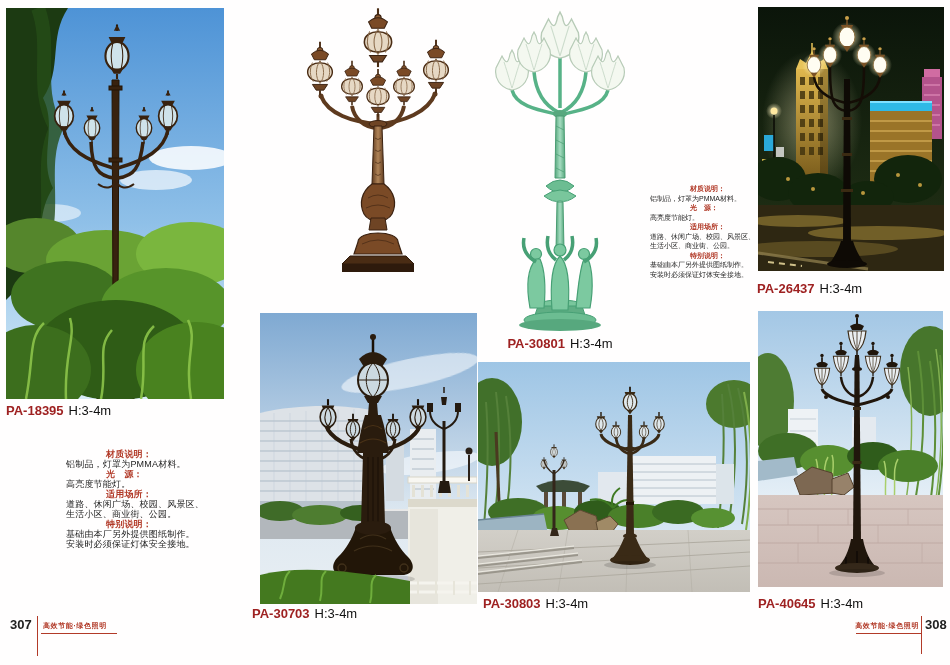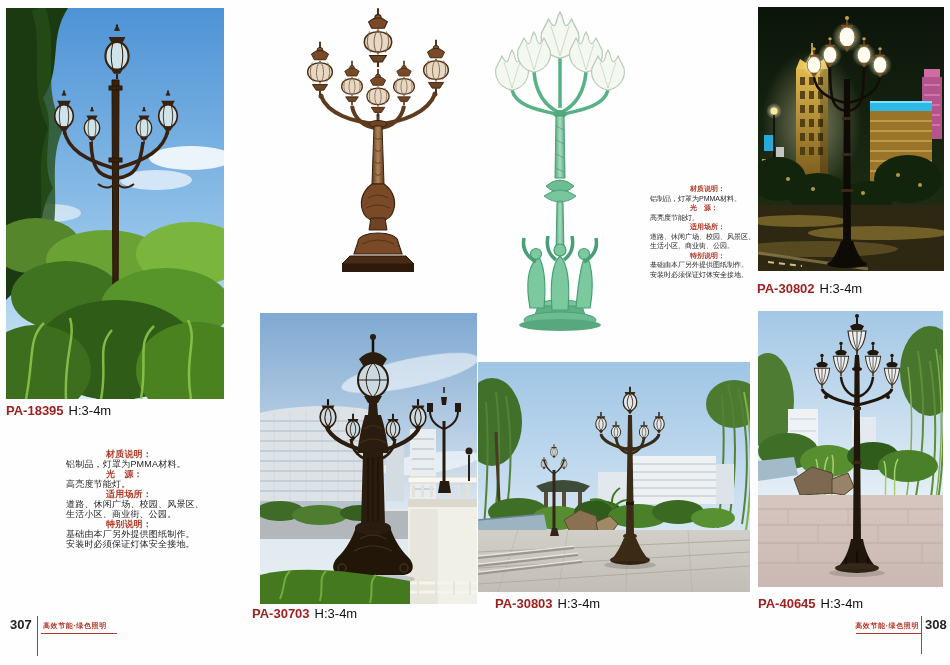--- a/index.html
+++ b/index.html
@@ -190,20 +190,23 @@
         <circle cx="116" cy="244" r="5.5"></circle>
         <path d="M116,249 C112,258 110,276 108,298 L122,298 C126,276 124,258 120,249 Z"></path>
         <path d="M116,252 C126,246 130,238 128,228" fill="none" stroke-width="3.5"></path>
         <circle cx="92" cy="240" r="6"></circle>
         <path d="M92,246 C84,254 82,274 84,300 L100,300 C102,274 100,254 92,246 Z"></path>
         <path d="M88,250 C80,244 78,236 80,226 M96,250 C104,244 106,236 104,226" fill="none" stroke-width="3.5"></path>
       </g>
       <ellipse cx="92" cy="310" rx="36" ry="8" fill="#6cbd92" stroke="#47a075" stroke-width="1"></ellipse>
       <ellipse cx="92" cy="315" rx="41" ry="6" fill="#57a87e"></ellipse>
     </svg>
+  </div>
+  <div class="plabel center" style="left:468px;top:336px;width:184px;">
+    <span class="code">PA-30801</span><span class="spec">H:3-4m</span>
   </div>
 
   <div class="photo" style="left:758px;top:7px;width:186px;height:264px;">
     <svg viewBox="0 0 186 264" preserveAspectRatio="none">
       <defs>
         <linearGradient id="s4sky" x1="0" y1="0" x2="0" y2="1">
           <stop offset="0" stop-color="#0b150a"></stop>
             <stop offset="1" stop-color="#233316"></stop>
         </linearGradient>
         <linearGradient id="s4gold" x1="0" y1="0" x2="0" y2="1">
@@ -302,21 +305,21 @@
       <circle cx="106" cy="48" r="12" fill="url(#s4glow)"></circle>
       <circle cx="122" cy="58" r="12" fill="url(#s4glow)"></circle>
       <use href="#L4" transform="translate(89,30)"></use>
       <use href="#L4" transform="translate(56,58) scale(0.85)"></use>
       <use href="#L4" transform="translate(72,48) scale(0.85)"></use>
       <use href="#L4" transform="translate(106,48) scale(0.85)"></use>
       <use href="#L4" transform="translate(122,58) scale(0.85)"></use>
     </svg>
   </div>
   <div class="plabel" style="left:757px;top:281px;">
-    <span class="code">PA-30802</span><span class="spec">H:3-4m</span>
+    <span class="code">PA-26437</span><span class="spec">H:3-4m</span>
   </div>
 
   <div class="desc desc-mid">
     <div class="h">材质说明：</div>
     <div>铝制品，灯罩为PMMA材料。</div>
     <div class="h">光　源：</div>
     <div>高亮度节能灯。</div>
     <div class="h">适用场所：</div>
     <div>道路、休闲广场、校园、风景区、</div>
     <div>生活小区、商业街、公园。</div>
@@ -518,21 +521,21 @@
       <use href="#L6" transform="translate(181,62) scale(0.7)"></use>
       <path d="M150,53 h4 l2,120 h-8 z" fill="#3a2a16"></path>
       <ellipse cx="152" cy="87" rx="6" ry="2.5" fill="#3a2a16"></ellipse>
       <rect x="148" y="140" width="8" height="3" fill="#241708"></rect>
       <ellipse cx="152" cy="174" rx="7" ry="3" fill="#3a2a16"></ellipse>
       <path d="M146,176 C142,186 138,192 134,197 L170,197 C166,192 162,186 158,176 Z" fill="#3a2a16"></path>
       <ellipse cx="152" cy="198" rx="20" ry="5" fill="#3a2a16"></ellipse>
       <ellipse cx="152" cy="203" rx="26" ry="4" fill="#000000" opacity=".15"></ellipse>
     </svg>
   </div>
-  <div class="plabel" style="left:495px;top:596px;text-align:center;">
+  <div class="plabel" style="left:483px;top:596px;text-align:center;">
     <span class="code">PA-30803</span><span class="spec">H:3-4m</span>
   </div>
 
   <div class="photo" style="left:758px;top:311px;width:185px;height:276px;">
     <svg viewBox="0 0 185 276" preserveAspectRatio="none">
       <defs>
         <linearGradient id="s7sky" x1="0" y1="0" x2="0" y2="1">
           <stop offset="0" stop-color="#a3c7e5"></stop>
             <stop offset=".75" stop-color="#ecf3f8"></stop>
             <stop offset="1" stop-color="#f0f5f9"></stop>

